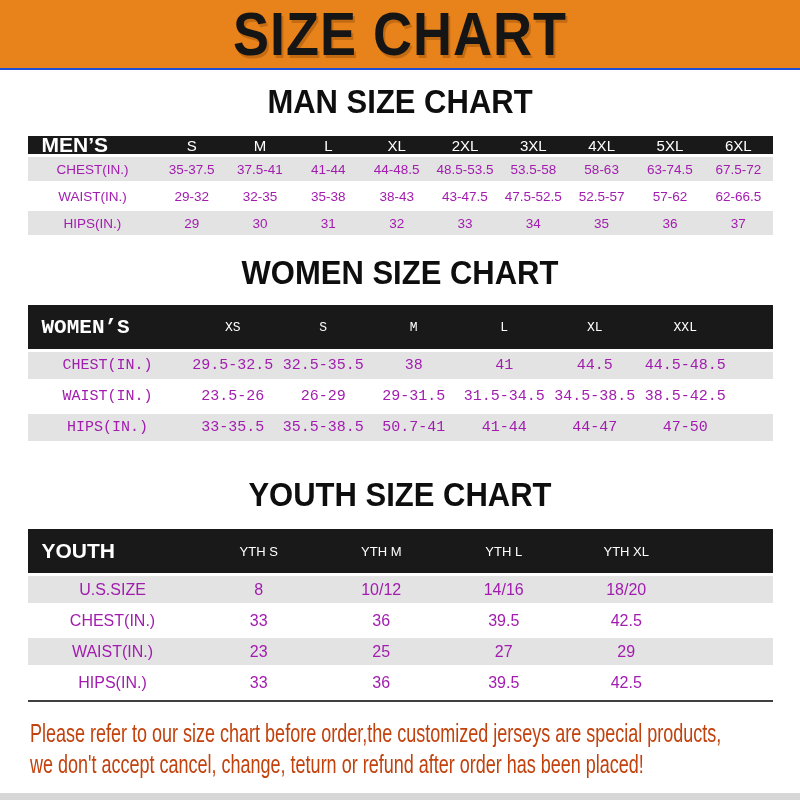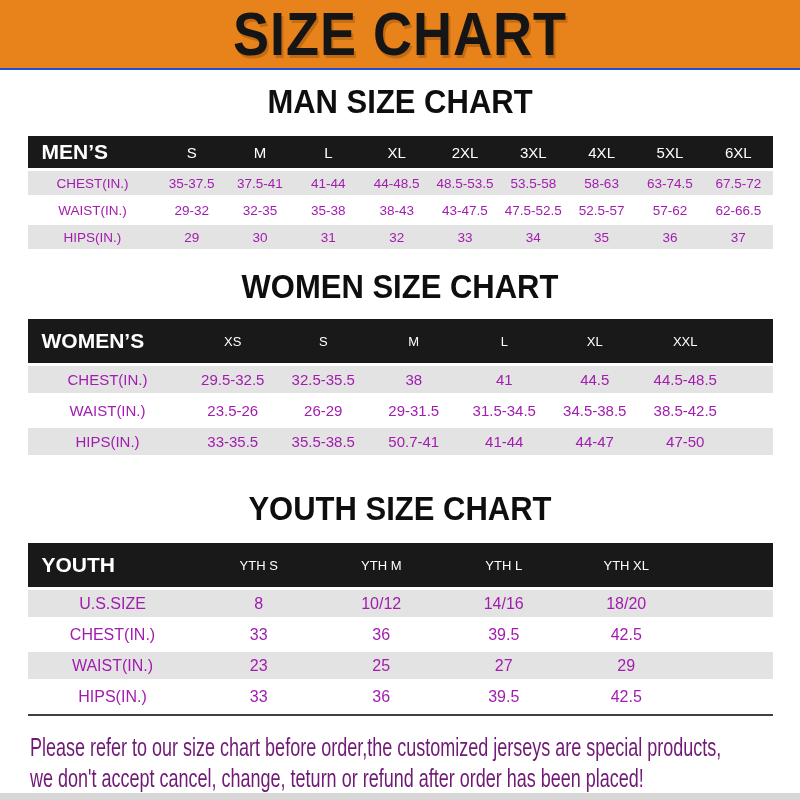--- a/index.html
+++ b/index.html
@@ -47,21 +47,21 @@
   .men   { margin-top: 16px; }
   .women { margin-top: 14px; }
   .youth { margin-top: 16px; border-bottom: 2px solid #404040; }
 
   .thead {
     display: flex; align-items: center;
     background: #191919;
     color: #ffffff;
     margin-bottom: 3px;
   }
-  .men .thead { height: 32px; }
+  .men .thead { height: 18px; }
   .women .thead, .youth .thead { height: 44px; }
 
   .thead .label {
     font-weight: 800;
     text-align: left;
     padding-left: 14px;
     white-space: nowrap;
   }
   .men .thead .label { font-size: 21px; }
   .women .thead .label, .youth .thead .label { font-size: 21px; }
@@ -77,27 +77,27 @@
   .youth .trow { height: 27px; margin-bottom: 4px; font-size: 16px; }
   .trow.gray  { background: #E3E3E3; }
   .trow.white { background: #ffffff; }
   .trow .label { font-weight: 400; text-align: center; white-space: nowrap; }
 
   .men .label   { width: 130px; }
   .women .label { width: 160px; }
   .youth .label { width: 170px; }
   .cell { flex: 1; text-align: center; white-space: nowrap; }
 
-  .women .thead, .women .trow { padding-right: 42px; }
+  .women .thead, .women .trow { padding-right: 42px; font-family: Liberation Mono, monospace; }
   .youth .thead, .youth .trow { padding-right: 85px; }
 
   
   .footer-note {
     margin: 16px 0 0 30px;
-    color: #701a75;
+    color: #c2410c;
   }
   .footer-note p {
     margin: 0;
     font-size: 25px;
     line-height: 31px;
     transform: scaleX(0.72);
     transform-origin: left center;
     white-space: nowrap;
   }
   

